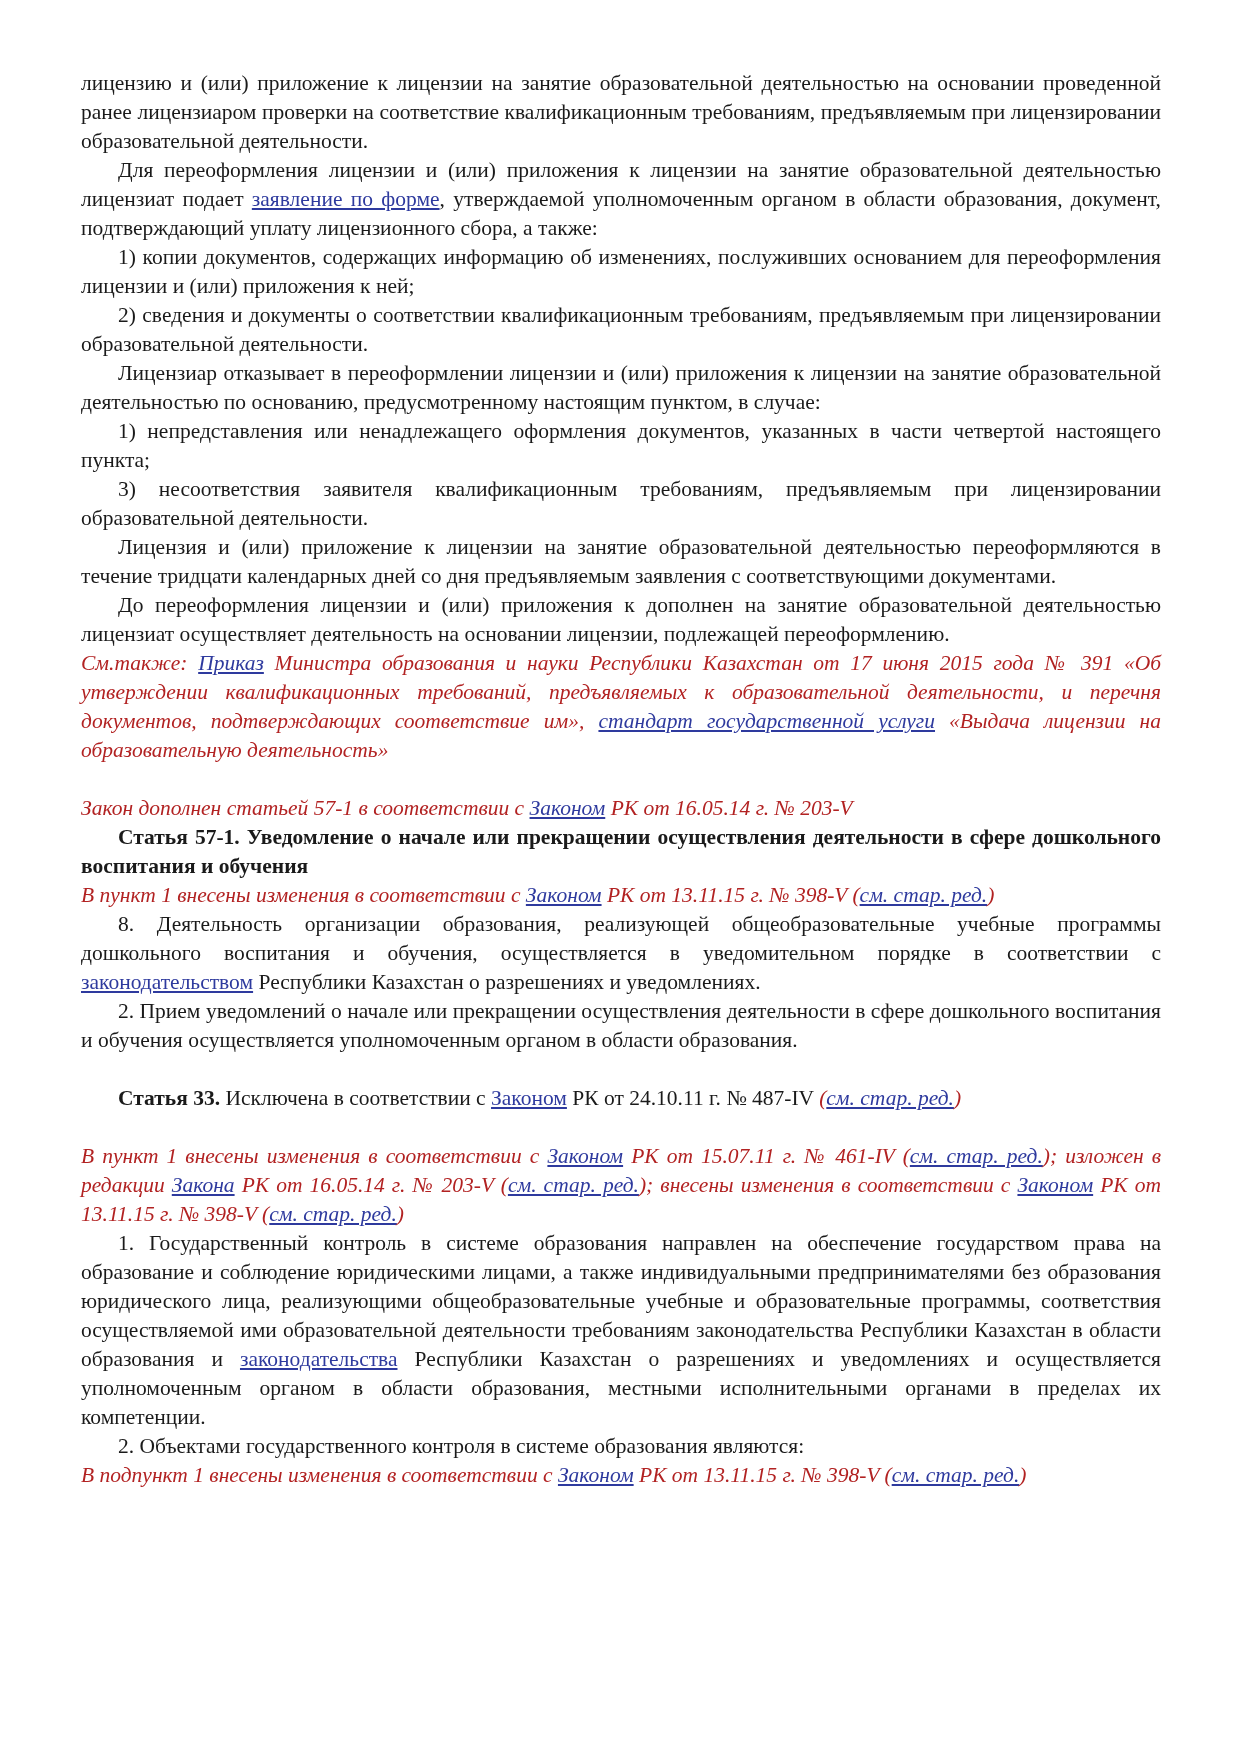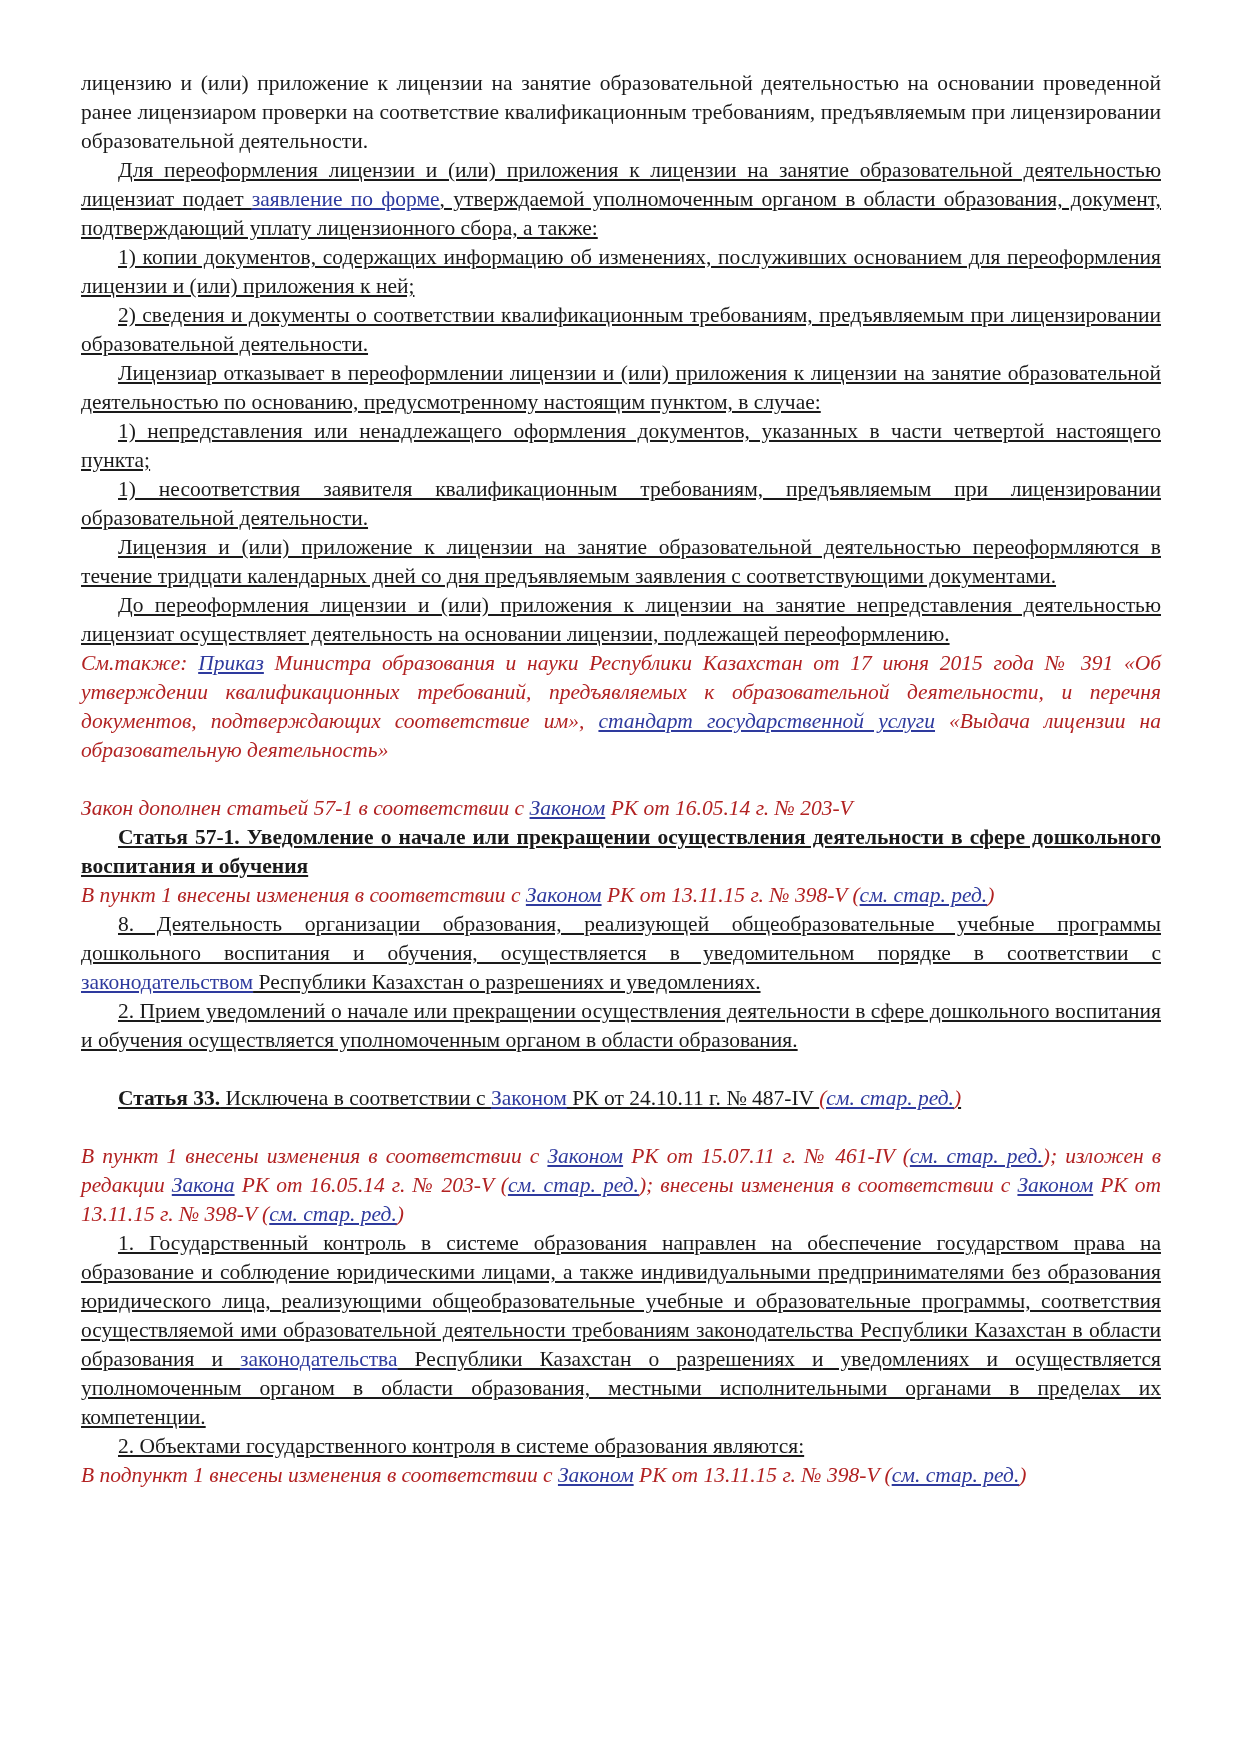--- a/index.html
+++ b/index.html
@@ -22,21 +22,21 @@
     color: var(--text-color, #1a1a1a);
     margin-top: 42px;
   }
   .para {
     margin: 0;
     font-size: 21.5px;
     line-height: 29px;
     text-align: justify;
     color: var(--text-color, #1a1a1a);
   }
-  .para.indent { text-indent: 37px; text-decoration: underline; }
+  .para.indent { text-indent: 37px; }
   .para.heading { font-weight: bold; }
   .spacer { height: 29px; }
   .run-n { color: var(--text-color, #1a1a1a); }
   .run-b { font-weight: bold; color: var(--text-color, #1a1a1a); }
   .run-r { color: var(--red-color, #b22222); font-style: italic; }
   .run-l {
     color: var(--link-color, #2e3a9e);
     text-decoration: underline;
     cursor: pointer;
   }
@@ -51,23 +51,23 @@
 <body>
 
 <main class="page">
   <div id="doc-body">
       <p class="para body"><span class="run-n">лицензию и (или) приложение к лицензии на занятие образовательной деятельностью на основании проведенной ранее лицензиаром проверки на соответствие квалификационным требованиям, предъявляемым при лицензировании образовательной деятельности.</span></p>
       <p class="para body indent"><span class="run-n">Для переоформления лицензии и (или) приложения к лицензии на занятие образовательной деятельностью лицензиат подает </span><span class="run-l">заявление по форме</span><span class="run-n">, утверждаемой уполномоченным органом в области образования, документ, подтверждающий уплату лицензионного сбора, а также:</span></p>
       <p class="para body indent"><span class="run-n">1) копии документов, содержащих информацию об изменениях, послуживших основанием для переоформления лицензии и (или) приложения к ней;</span></p>
       <p class="para body indent"><span class="run-n">2) сведения и документы о соответствии квалификационным требованиям, предъявляемым при лицензировании образовательной деятельности.</span></p>
       <p class="para body indent"><span class="run-n">Лицензиар отказывает в переоформлении лицензии и (или) приложения к лицензии на занятие образовательной деятельностью по основанию, предусмотренному настоящим пунктом, в случае:</span></p>
       <p class="para body indent"><span class="run-n">1) непредставления или ненадлежащего оформления документов, указанных в части четвертой настоящего пункта;</span></p>
-      <p class="para body indent"><span class="run-n">1) несоответствия заявителя квалификационным требованиям, предъявляемым при лицензировании образовательной деятельности.</span></p>
+      <p class="para body indent"><span class="run-n">3) несоответствия заявителя квалификационным требованиям, предъявляемым при лицензировании образовательной деятельности.</span></p>
       <p class="para body indent"><span class="run-n">Лицензия и (или) приложение к лицензии на занятие образовательной деятельностью переоформляются в течение тридцати календарных дней со дня предъявляемым заявления с соответствующими документами.</span></p>
-      <p class="para body indent"><span class="run-n">До переоформления лицензии и (или) приложения к лицензии на занятие непредставления деятельностью лицензиат осуществляет деятельность на основании лицензии, подлежащей переоформлению.</span></p>
+      <p class="para body indent"><span class="run-n">До переоформления лицензии и (или) приложения к дополнен на занятие образовательной деятельностью лицензиат осуществляет деятельность на основании лицензии, подлежащей переоформлению.</span></p>
       <p class="para annotation"><span class="run-r">См.также: </span><span class="run-li">Приказ</span><span class="run-r"> Министра образования и науки Республики Казахстан от 17 июня 2015 года № 391 «Об утверждении квалификационных требований, предъявляемых к образовательной деятельности, и перечня документов, подтверждающих соответствие им», </span><span class="run-li">стандарт государственной услуги</span><span class="run-r"> «Выдача лицензии на образовательную деятельность»</span></p>
       <div class="spacer"></div>
       <p class="para annotation"><span class="run-r">Закон дополнен статьей 57-1 в соответствии с </span><span class="run-li">Законом</span><span class="run-r"> РК от 16.05.14 г. № 203-V</span></p>
       <p class="para heading indent"><span class="run-b">Статья 57-1. Уведомление о начале или прекращении осуществления деятельности в сфере дошкольного воспитания и обучения</span></p>
       <p class="para annotation"><span class="run-r">В пункт 1 внесены изменения в соответствии с </span><span class="run-li">Законом</span><span class="run-r"> РК от 13.11.15 г. № 398-V (</span><span class="run-li">см. стар. ред.</span><span class="run-r">)</span></p>
       <p class="para body indent"><span class="run-n">8. Деятельность организации образования, реализующей общеобразовательные учебные программы дошкольного воспитания и обучения, осуществляется в уведомительном порядке в соответствии с </span><span class="run-l">законодательством</span><span class="run-n"> Республики Казахстан о разрешениях и уведомлениях.</span></p>
       <p class="para body indent"><span class="run-n">2. Прием уведомлений о начале или прекращении осуществления деятельности в сфере дошкольного воспитания и обучения осуществляется уполномоченным органом в области образования.</span></p>
       <div class="spacer"></div>
       <p class="para body indent"><span class="run-b">Статья 33.</span><span class="run-n"> Исключена в соответствии с </span><span class="run-l">Законом</span><span class="run-n"> РК от 24.10.11 г. № 487-IV </span><span class="run-r">(</span><span class="run-li">см. стар. ред.</span><span class="run-r">)</span></p>
       <div class="spacer"></div>

